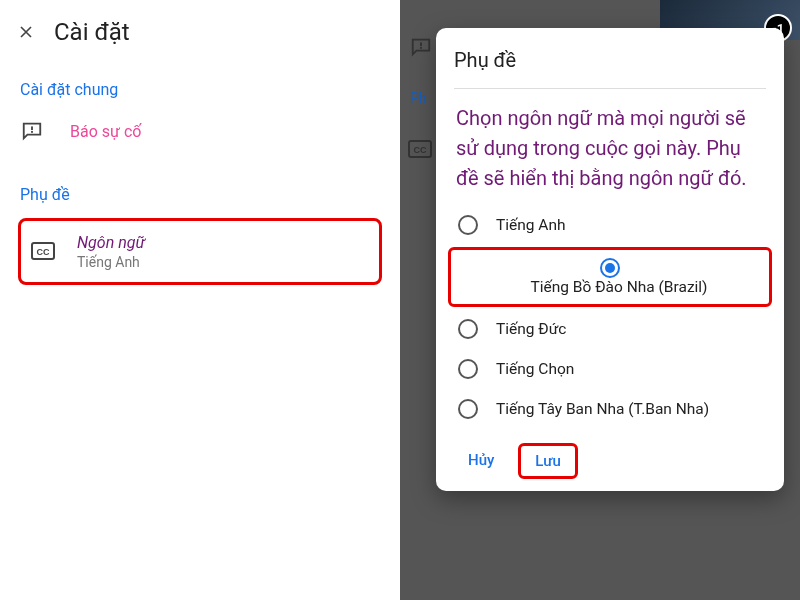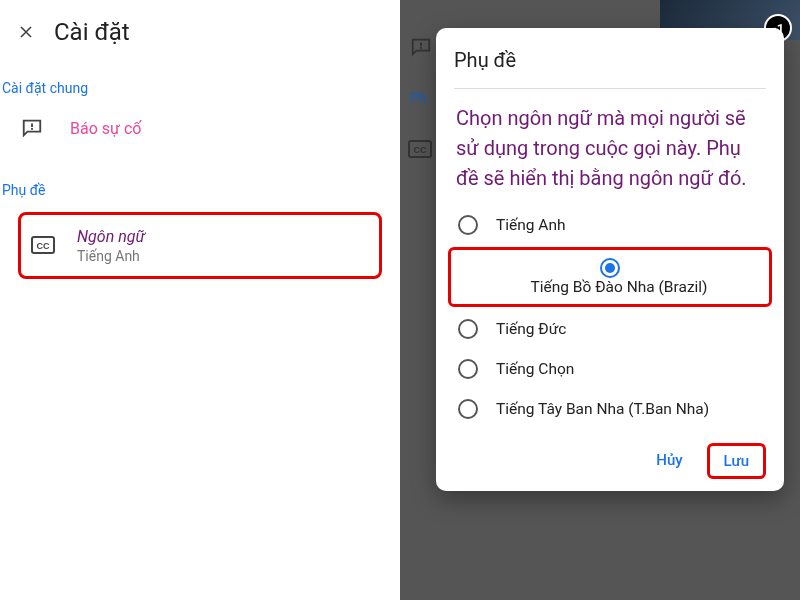--- a/index.html
+++ b/index.html
@@ -38,22 +38,22 @@
     line-height: 1;
   }
   .header-title {
     font-size: 24px;
     color: #222;
     margin-left: 10px;
     font-weight: 400;
   }
   .section-label {
     color: #1a73e8;
-    font-size: 14px;
-    padding: 28px 20px 6px 2px;
+    font-size: 16px;
+    padding: 28px 20px 6px 20px;
   }
   .menu-row {
     display: flex;
     align-items: center;
     padding: 14px 20px;
   }
   .menu-icon {
     width: 24px;
     height: 24px;
     display: flex;
@@ -166,21 +166,20 @@
   }
   .radio-row.hl {
     border: 3px solid #e60000;
     border-radius: 6px;
     margin: 2px -6px;
     padding: 8px 8px;
     flex-direction: column;
   }
   .dialog-actions {
     display:flex;
-    justify-content:flex-end;
     gap: 10px;
     padding-top: 14px;
   }
   .btn-text {
     color: #1a73e8;
     font-size: 15px;
     padding: 8px 14px;
     cursor: pointer;
     font-weight: 500;
   }

